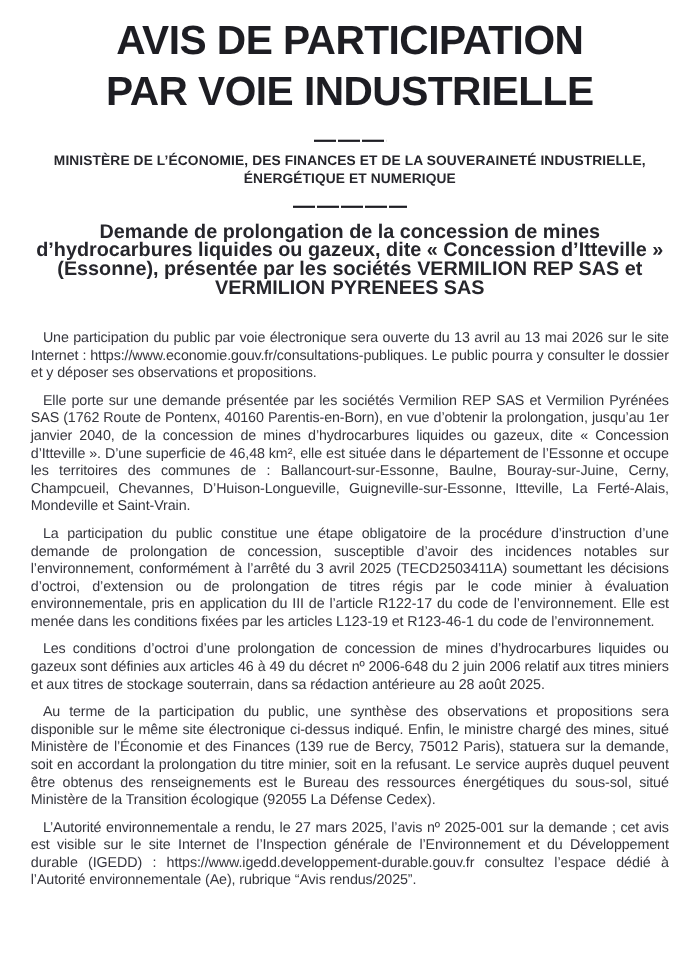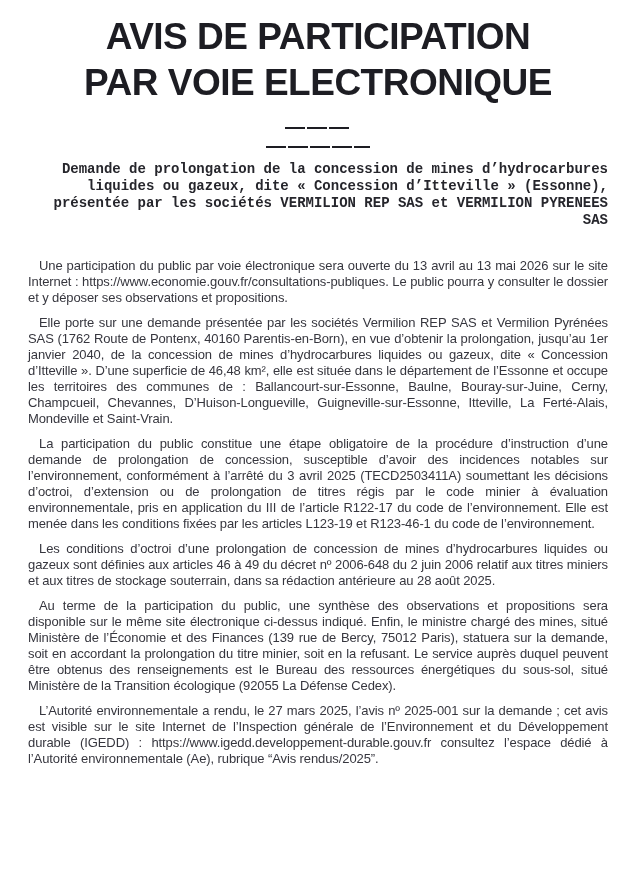--- a/index.html
+++ b/index.html
@@ -44,26 +44,25 @@
     text-align:center;
     font-size:12.5px;
     line-height:16px;
     font-weight:bold;
     letter-spacing:0.1px;
     color:#26262c;
   }
   .subject{
     margin:13px auto 0 auto;
     max-width:584px;
-    text-align:right;
-    font-size:14px;
+    text-align:center;
+    font-size:18px;
     line-height:17px;
     font-weight:bold;
     color:#26262c;
-    font-family:Liberation Mono, monospace;
   }
   .doc-body{
     margin-top:29px;
   }
   .doc-body p{
     margin:0 0 9px 0;
     font-size:13px;
     line-height:16px;
     text-align:justify;
     text-indent:11px;
@@ -71,25 +70,29 @@
     color:var(--body-color);
   }
 </style>
 </head>
 <body>
 
 <div class="page">
 
   <h1 class="title">
     <span>AVIS DE PARTICIPATION</span>
-    <span>PAR VOIE ELECTRONIQUE</span>
+    <span>PAR VOIE INDUSTRIELLE</span>
   </h1>
 
   <div class="divider short"></div>
 
+  <div class="ministry">
+    <div>MINISTÈRE DE L’ÉCONOMIE, DES FINANCES ET DE LA SOUVERAINETÉ INDUSTRIELLE,</div>
+    <div>ÉNERGÉTIQUE ET NUMERIQUE</div>
+  </div>
 
   <div class="divider long"></div>
 
   <h2 class="subject">Demande de prolongation de la concession de mines d’hydrocarbures liquides ou gazeux, dite « Concession d’Itteville » (Essonne), présentée par les sociétés VERMILION REP SAS et VERMILION PYRENEES SAS</h2>
 
   <div class="doc-body">
     <p>Une participation du public par voie électronique sera ouverte du 13 avril au 13 mai 2026 sur le site Internet : https://www.economie.gouv.fr/consultations-publiques. Le public pourra y consulter le dossier et y déposer ses observations et propositions.</p>
     <p>Elle porte sur une demande présentée par les sociétés Vermilion REP SAS et Vermilion Pyrénées SAS (1762 Route de Pontenx, 40160 Parentis-en-Born), en vue d’obtenir la prolongation, jusqu’au 1er janvier 2040, de la concession de mines d’hydrocarbures liquides ou gazeux, dite « Concession d’Itteville ». D’une superficie de 46,48 km², elle est située dans le département de l’Essonne et occupe les territoires des communes de : Ballancourt-sur-Essonne, Baulne, Bouray-sur-Juine, Cerny, Champcueil, Chevannes, D’Huison-Longueville, Guigneville-sur-Essonne, Itteville, La Ferté-Alais, Mondeville et Saint-Vrain.</p>
     <p>La participation du public constitue une étape obligatoire de la procédure d’instruction d’une demande de prolongation de concession, susceptible d’avoir des incidences notables sur l’environnement, conformément à l’arrêté du 3 avril 2025 (TECD2503411A) soumettant les décisions d’octroi, d’extension ou de prolongation de titres régis par le code minier à évaluation environnementale, pris en application du III de l’article R122-17 du code de l’environnement. Elle est menée dans les conditions fixées par les articles L123-19 et R123-46-1 du code de l’environnement.</p>
     <p>Les conditions d’octroi d’une prolongation de concession de mines d’hydrocarbures liquides ou gazeux sont définies aux articles 46 à 49 du décret nº 2006-648 du 2 juin 2006 relatif aux titres miniers et aux titres de stockage souterrain, dans sa rédaction antérieure au 28 août 2025.</p>

